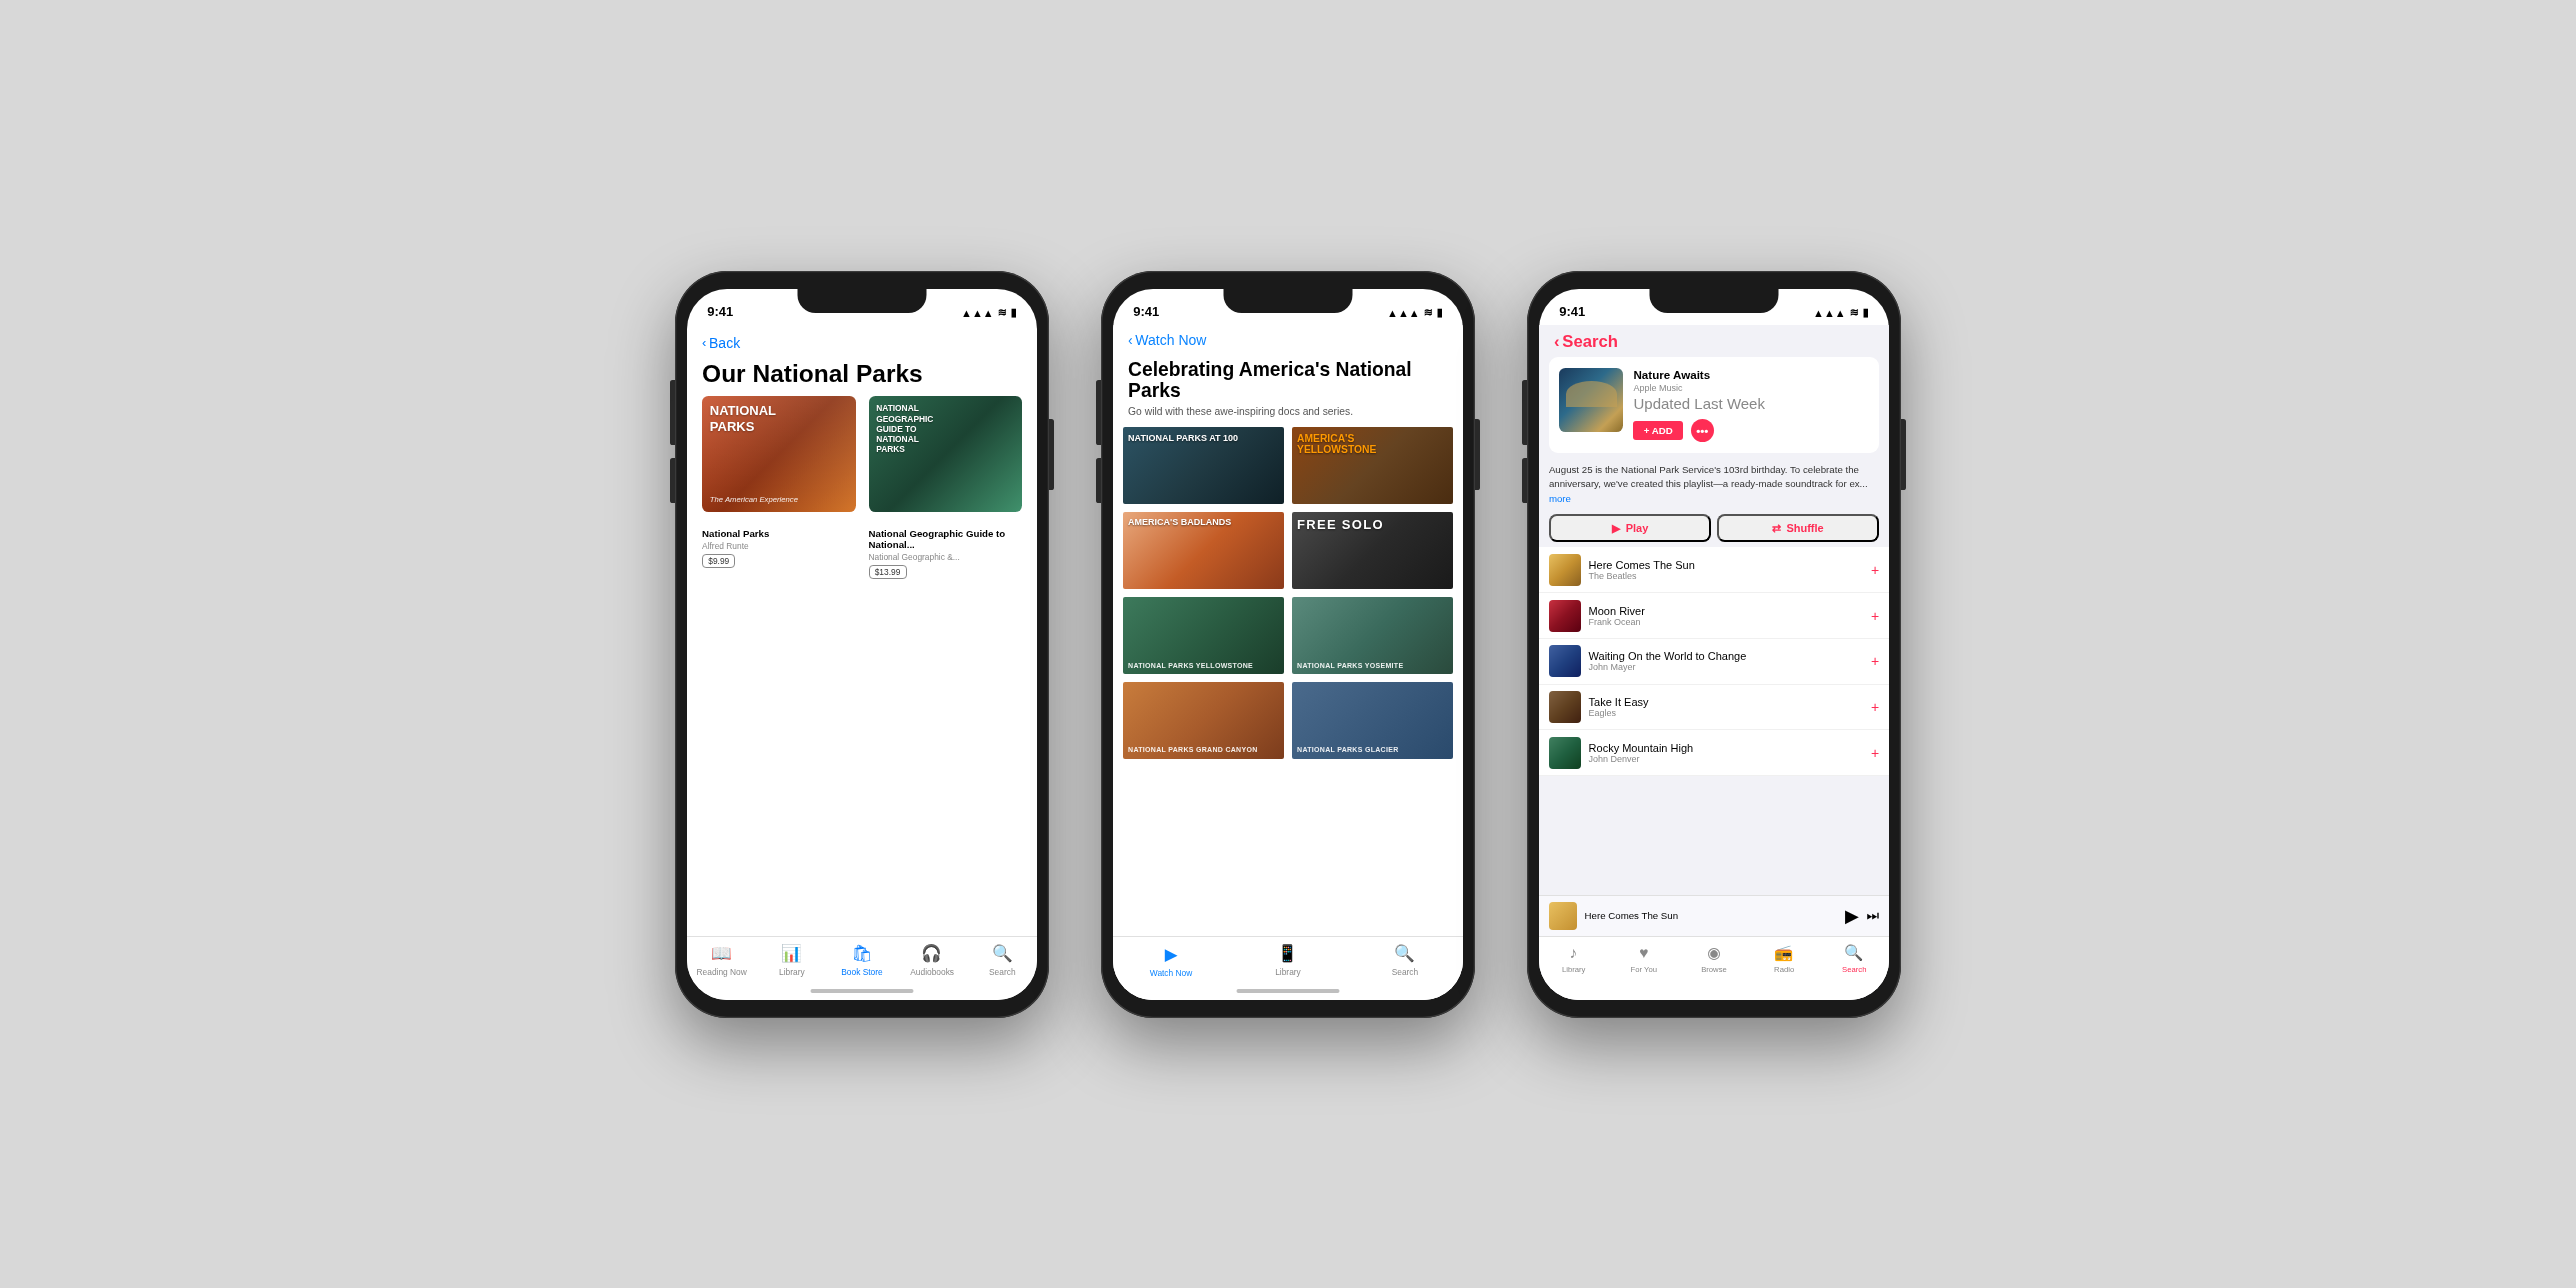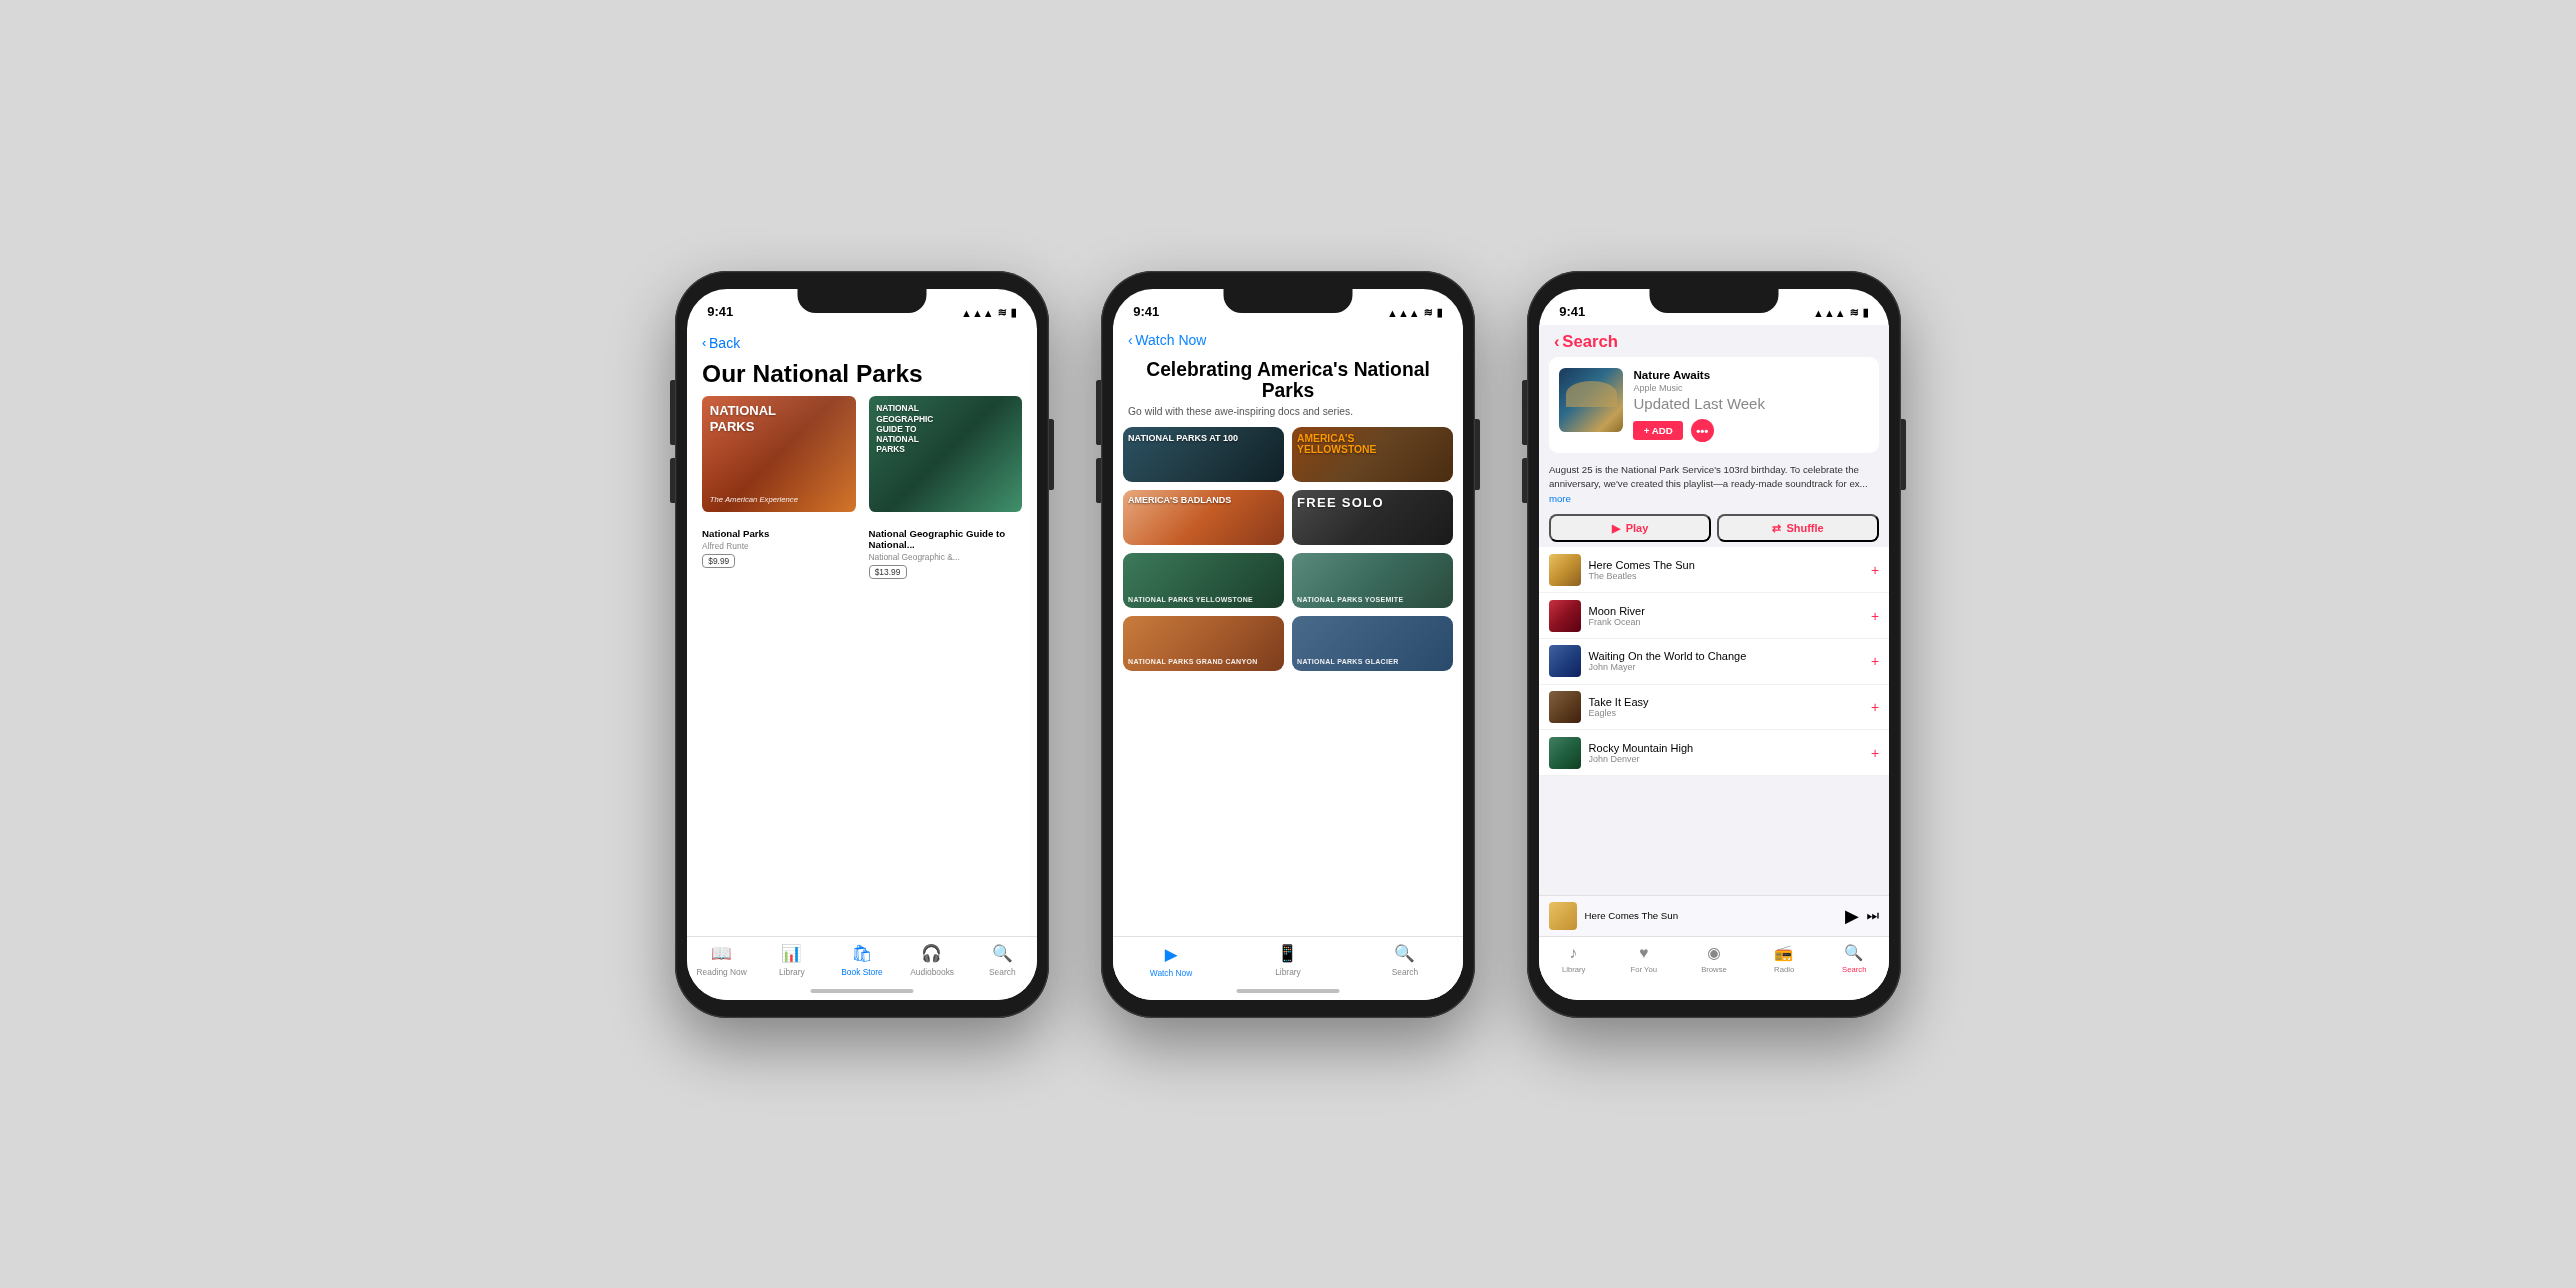--- a/index.html
+++ b/index.html
@@ -196,37 +196,36 @@
       display: flex;
       align-items: center;
       gap: 2.6px;
     }
     .section-title-tv {
       padding: 5.2px 15.5px 2.6px;
       font-size: 19.3px;
       font-weight: 800;
       color: #000;
       line-height: 1.1;
-      text-align: center;
     }
     .section-desc-tv {
       padding: 2.6px 15.5px 10.3px;
       font-size: 10.3px;
       color: #555;
     }
     .tv-grid {
       padding: 0 10.3px;
       display: grid;
       grid-template-columns: 1fr 1fr;
       gap: 7.7px;
     }
     .tv-card {
-      border-radius: 9px;
+      border-radius: 2px;
       overflow: hidden;
-      height: 55px;
+      height: 77px;
       position: relative;
     }
     .tv-card-parks100 { background: linear-gradient(135deg, #2c5364, #203a43, #0f2027); }
     .tv-card-yellowstone { background: linear-gradient(135deg, #8B4513, #654321, #4a2c10); }
     .tv-card-badlands { background: linear-gradient(135deg, #e8a87c, #c45c26, #8b3a1a); }
     .tv-card-freesolo { background: linear-gradient(135deg, #4a4a4a, #2a2a2a, #1a1a1a); }
     .tv-card-np-yellow { background: linear-gradient(135deg, #3d7a5c, #2a5c42, #1a3d2a); }
     .tv-card-yosemite { background: linear-gradient(135deg, #5a8a7c, #3a6a5c, #2a4a3c); }
     .tv-card-grandcanyon { background: linear-gradient(135deg, #c87c3c, #a85c2c, #7c3c1c); }
     .tv-card-glacier { background: linear-gradient(135deg, #4a6a8c, #3a5a7c, #2a4a6c); }

